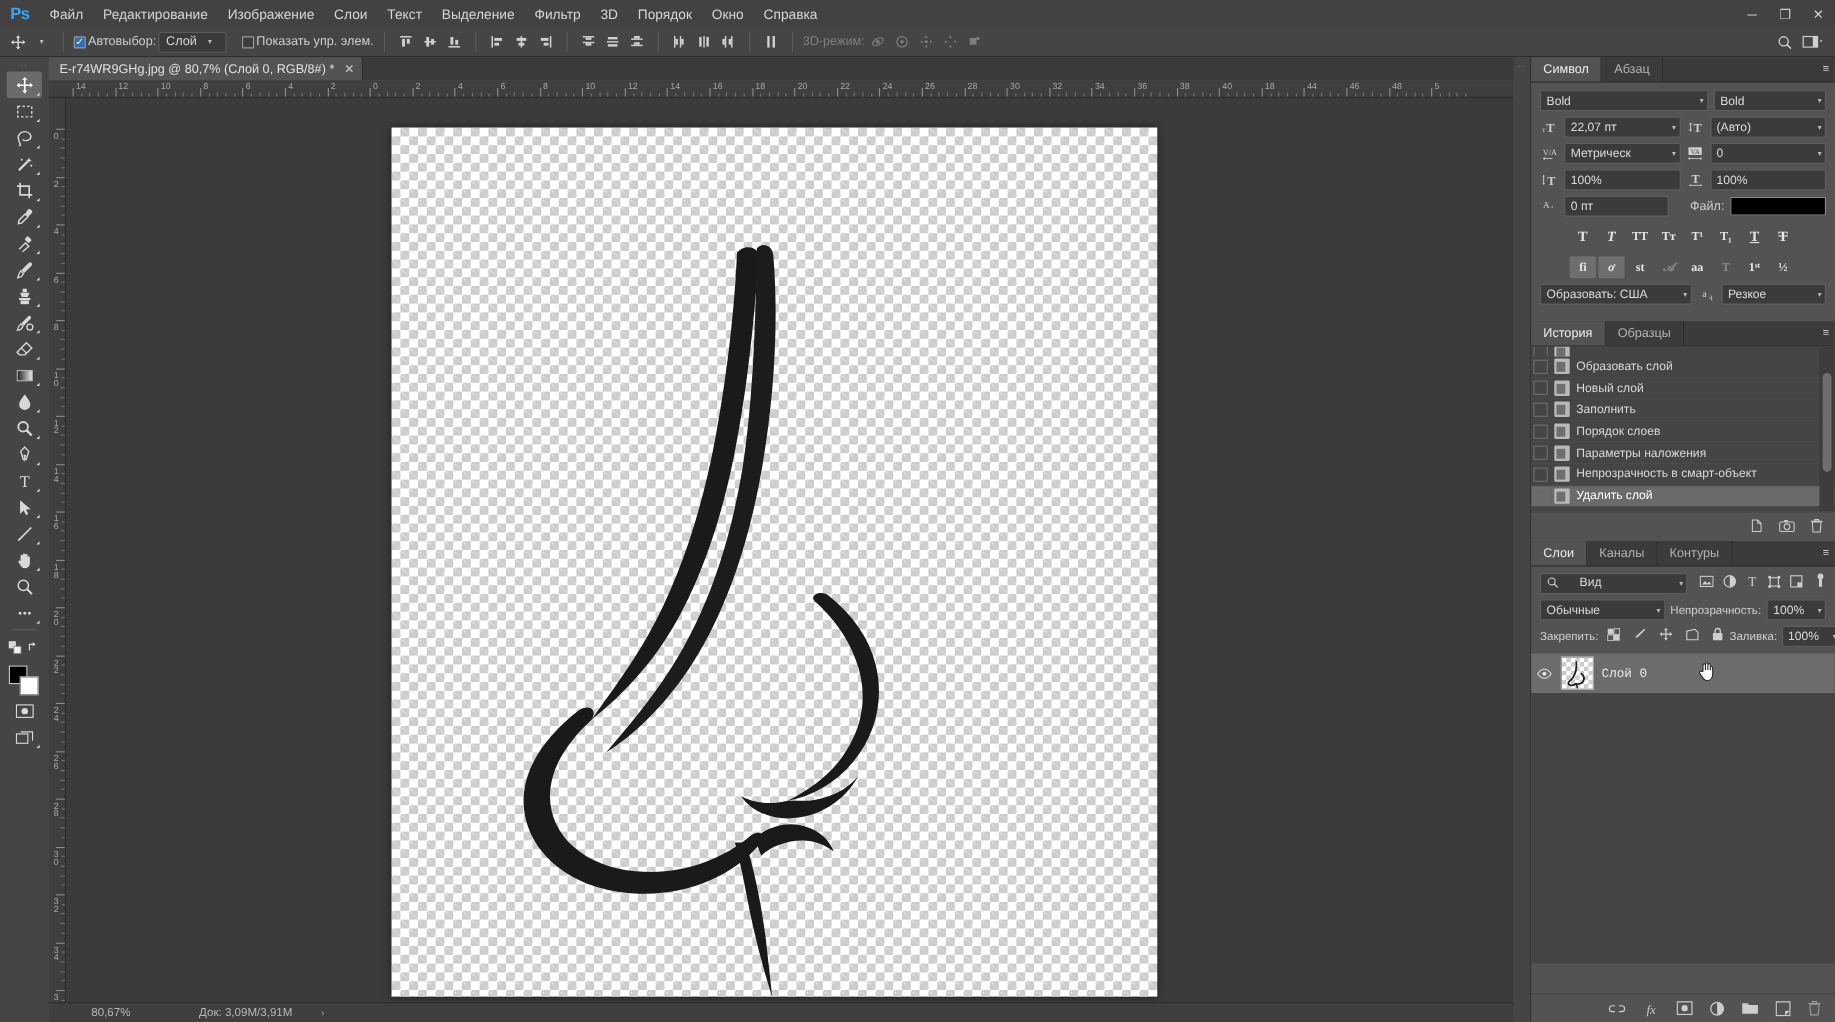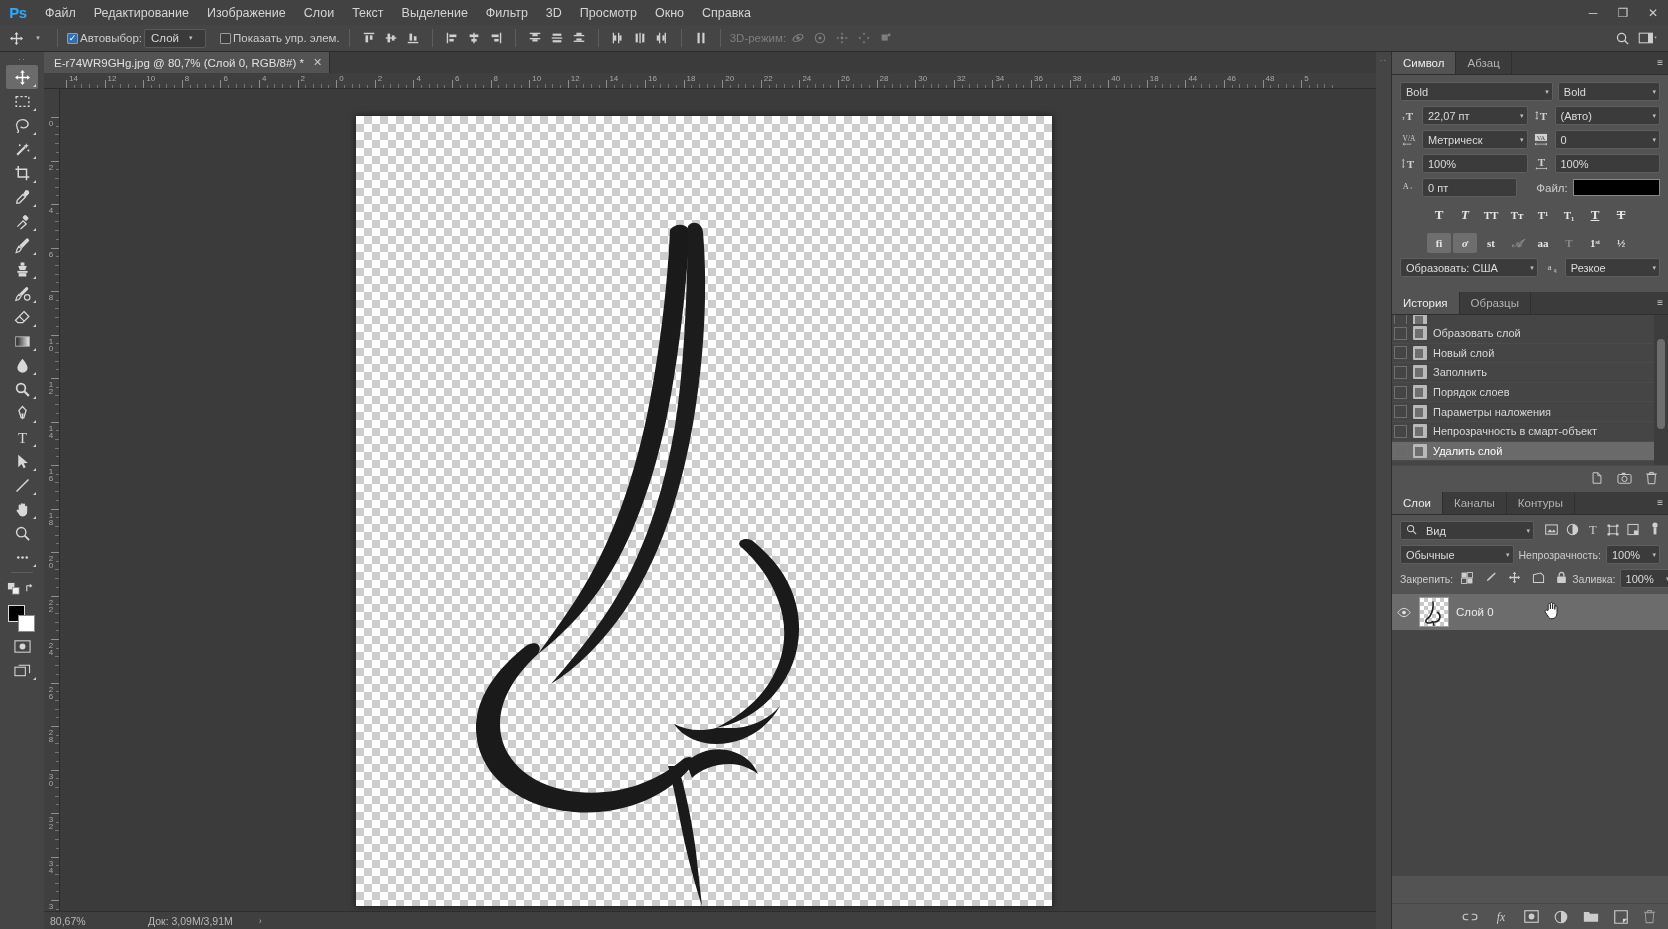--- a/index.html
+++ b/index.html
@@ -186,21 +186,21 @@
     content: ''; position: absolute; left: 2px; top: 3px; right: 4px; bottom: 2px;
     background: #6e6e6e;
   }
   .panel-footer {
     display: flex; align-items: center; justify-content: flex-end; gap: 13px;
     height: 24px; padding-right: 10px; background: #535353; border-top: 1px solid #494949;
   }
   .pf-ico { color: #cdcdcd; display: flex; align-items: center; }
 
   
-  .layer-list { background: #454545; position: relative; }
+  .layer-list { background: #454545; position: relative; font-family: Liberation Mono, monospace; }
   .layer-row {
     display: flex; align-items: center; height: 36px; gap: 7px; padding-left: 4px;
     background: #6c6c6c; position: relative;
   }
   .eye { width: 16px; flex: 0 0 16px; display: flex; justify-content: center; color: #ddd; }
   .layer-thumb {
     width: 30px; height: 30px; flex: 0 0 30px; border: 1px solid #9b9b9b; position: relative;
     background-color: #fff;
     background-image:
       linear-gradient(45deg, #c8c8c8 25%, transparent 25%, transparent 75%, #c8c8c8 75%),
@@ -216,21 +216,21 @@
     background: #535353; display: flex; align-items: center; justify-content: flex-end;
     gap: 15px; padding-right: 12px; border-top: 1px solid #474747;
   }
 
   
   .statusbar {
     position: absolute; bottom: 0; left: 44px; width: 1332px; height: 18px;
     background: #3f3f3f; display: flex; align-items: center; gap: 0;
     color: #b8b8b8; font-size: 10.5px; border-top: 1px solid #2e2e2e;
   }
-  .sb-zoom { width: 80px; padding-left: 6px; }
+  .sb-zoom { width: 80px; padding-left: 6px; margin-left: 33px; }
   .sb-doc { padding-left: 24px; }
   .sb-arrow { padding-left: 26px; color: #b0b0b0; font-size: 9px; }
 
   .scroll-v {
     position: absolute; right: 0; top: 0; width: 14px; height: 100%; background: #3d3d3d;
   }
 </style>
 </head>
 <body>
 
@@ -239,21 +239,21 @@
   <div class="menubar">
     <div class="ps-logo">Ps</div>
     <div class="menu-item">Файл</div>
     <div class="menu-item">Редактирование</div>
     <div class="menu-item">Изображение</div>
     <div class="menu-item">Слои</div>
     <div class="menu-item">Текст</div>
     <div class="menu-item">Выделение</div>
     <div class="menu-item">Фильтр</div>
     <div class="menu-item">3D</div>
-    <div class="menu-item">Просмотр</div>
+    <div class="menu-item">Порядок</div>
     <div class="menu-item">Окно</div>
     <div class="menu-item">Справка</div>
     <div class="win-btns">
       <div class="win-btn">─</div>
       <div class="win-btn">❐</div>
       <div class="win-btn close">✕</div>
     </div>
   </div>
 
   <div class="optionsbar">
@@ -1202,21 +1202,21 @@
       <div class="panel-tabs">
         <div class="ptab active">Слои</div>
         <div class="ptab">Каналы</div>
         <div class="ptab">Контуры</div>
         <div class="panel-menu">≡</div>
       </div>
 
       <div class="panel-body" style="padding:6px 8px 4px">
         <div class="row">
           <div class="fld" style="flex:1;gap:5px">
-            <span style="display:flex;align-items:center;gap:9px">
+            <span style="display:flex;align-items:flex-start;gap:19px">
               <span>
                 <svg width="11" height="11" viewBox="0 0 12 12">
                     <circle cx="5" cy="5" r="3.4" fill="none" stroke="#cfcfcf" stroke-width="1.1"></circle>
                     <line x1="7.5" y1="7.5" x2="11" y2="11" stroke="#cfcfcf" stroke-width="1.2"></line>
                   </svg>
               </span>
               <span>Вид</span>
             </span>
             <span class="caret">▾</span>
           </div>

